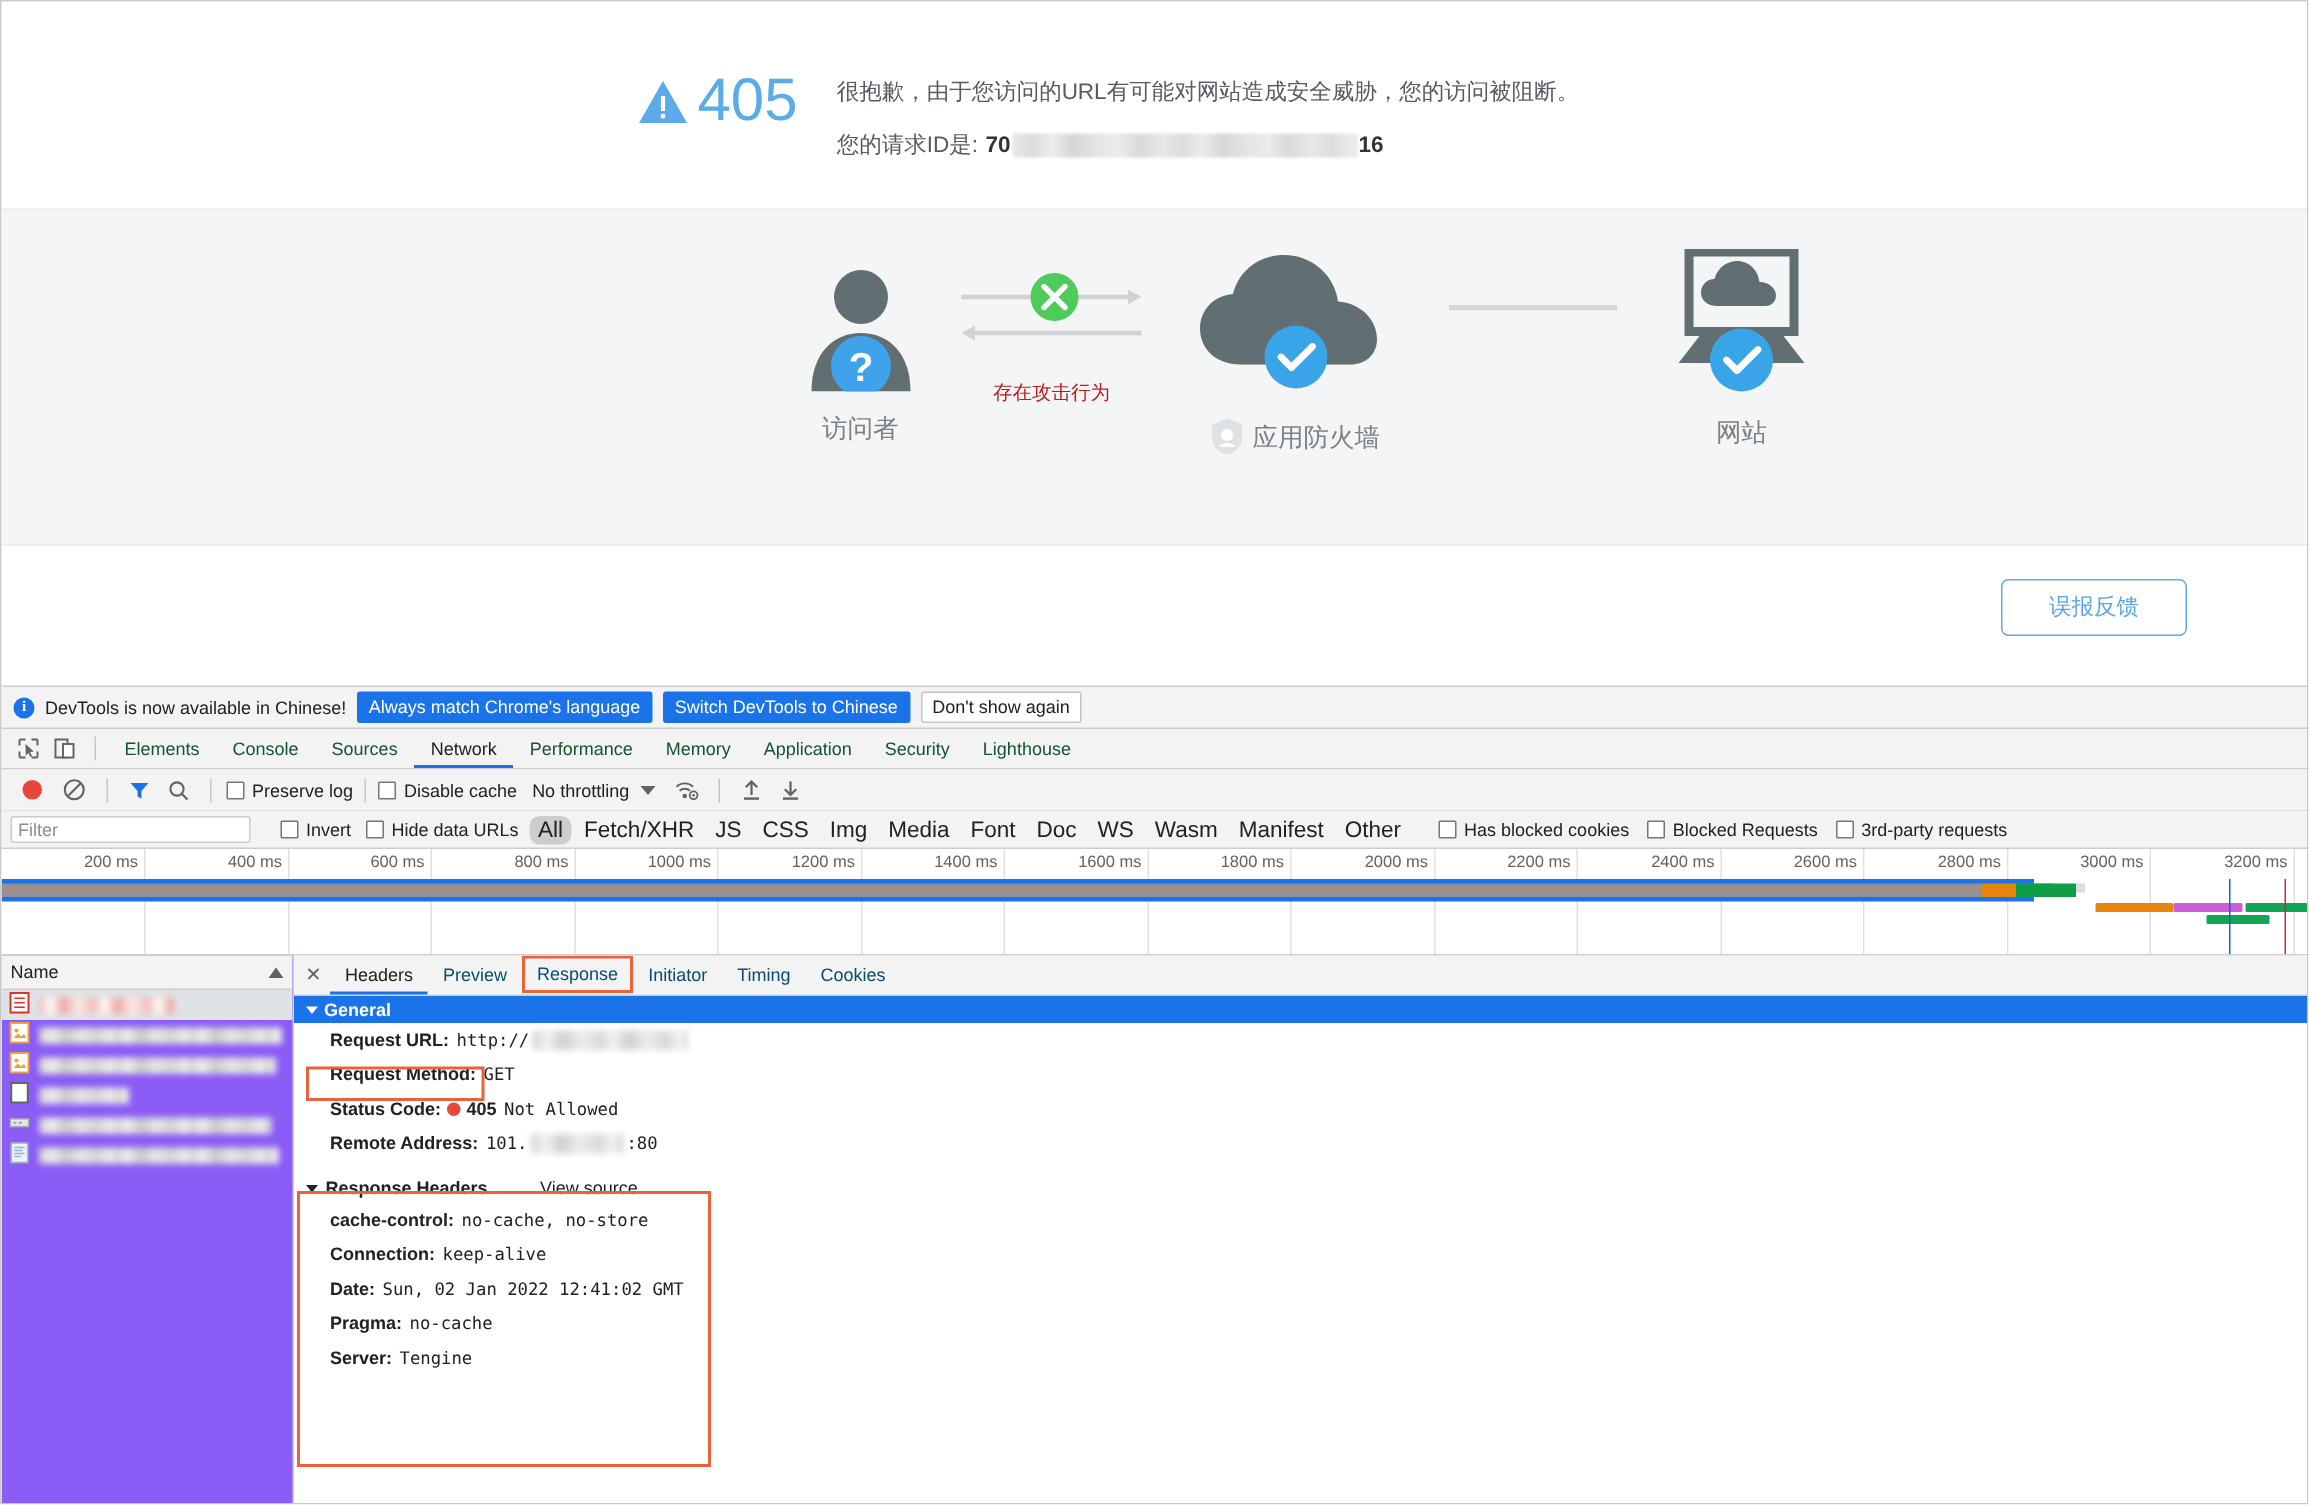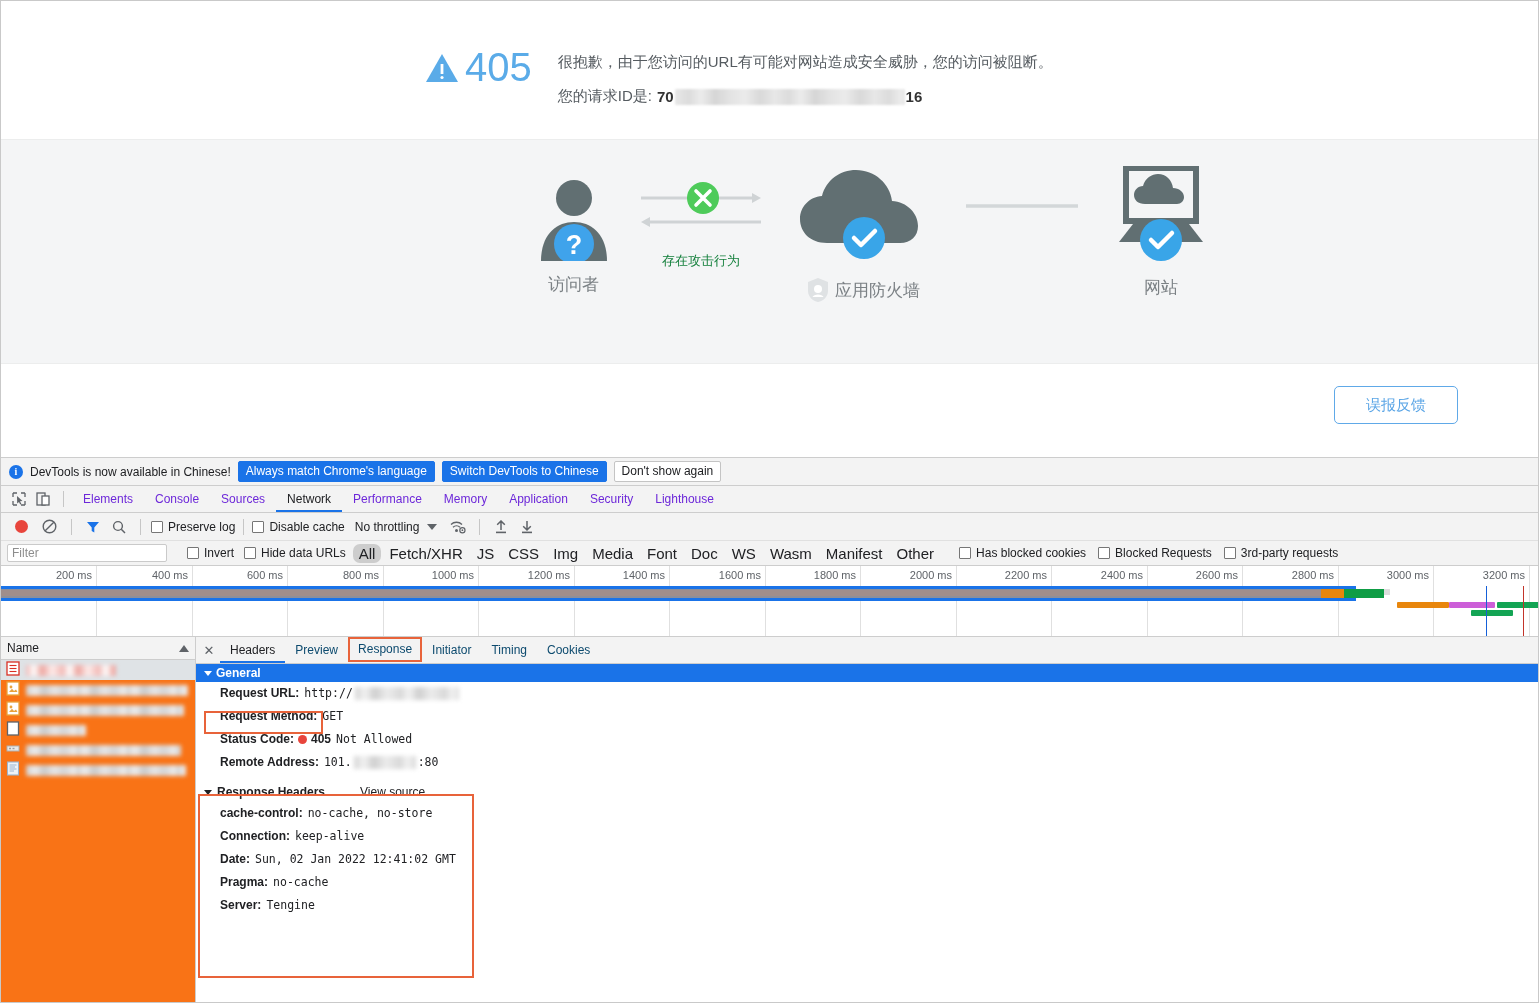--- a/index.html
+++ b/index.html
@@ -95,21 +95,21 @@
   }
   .node-label {
     font-size: 17px;
     color: #7b8185;
     margin-top: 8px;
     white-space: nowrap;
   }
   .gray-ico { fill: #616f72; }
   .conn-label {
     font-size: 13px;
-    color: #15803d;
+    color: #b91c1c;
     text-align: center;
     white-space: nowrap;
   }
 
   
   .waf-footer {
     height: 92px;
     background: #fff;
     position: relative;
   }
@@ -191,21 +191,21 @@
   }
   .tb-sep {
     width: 1px; height: 16px;
     background: #c6c6c6;
     margin: 0 8px;
   }
   .dt-tab {
     padding: 0 11px;
     height: 26px;
     line-height: 26px;
-    color: #6d28d9;
+    color: #14532d;
     font-size: 12px;
     cursor: pointer;
     white-space: nowrap;
   }
   .dt-tab.active {
     color: #202124;
     border-bottom: 2px solid #1a73e8;
   }
 
   .net-toolbar {
@@ -307,21 +307,21 @@
   .dt-body {
     flex: 1;
     display: flex;
     min-height: 0;
     overflow: hidden;
   }
   .req-list {
     width: 195px;
     flex: 0 0 195px;
     border-right: 1px solid #cdcdcd;
-    background: #f97316;
+    background: #8b5cf6;
     overflow: hidden;
     position: relative;
   }
   .req-head {
     height: 23px;
     background: #f3f3f3;
     border-bottom: 1px solid #cdcdcd;
     display: flex;
     align-items: center;
     padding: 0 6px;

